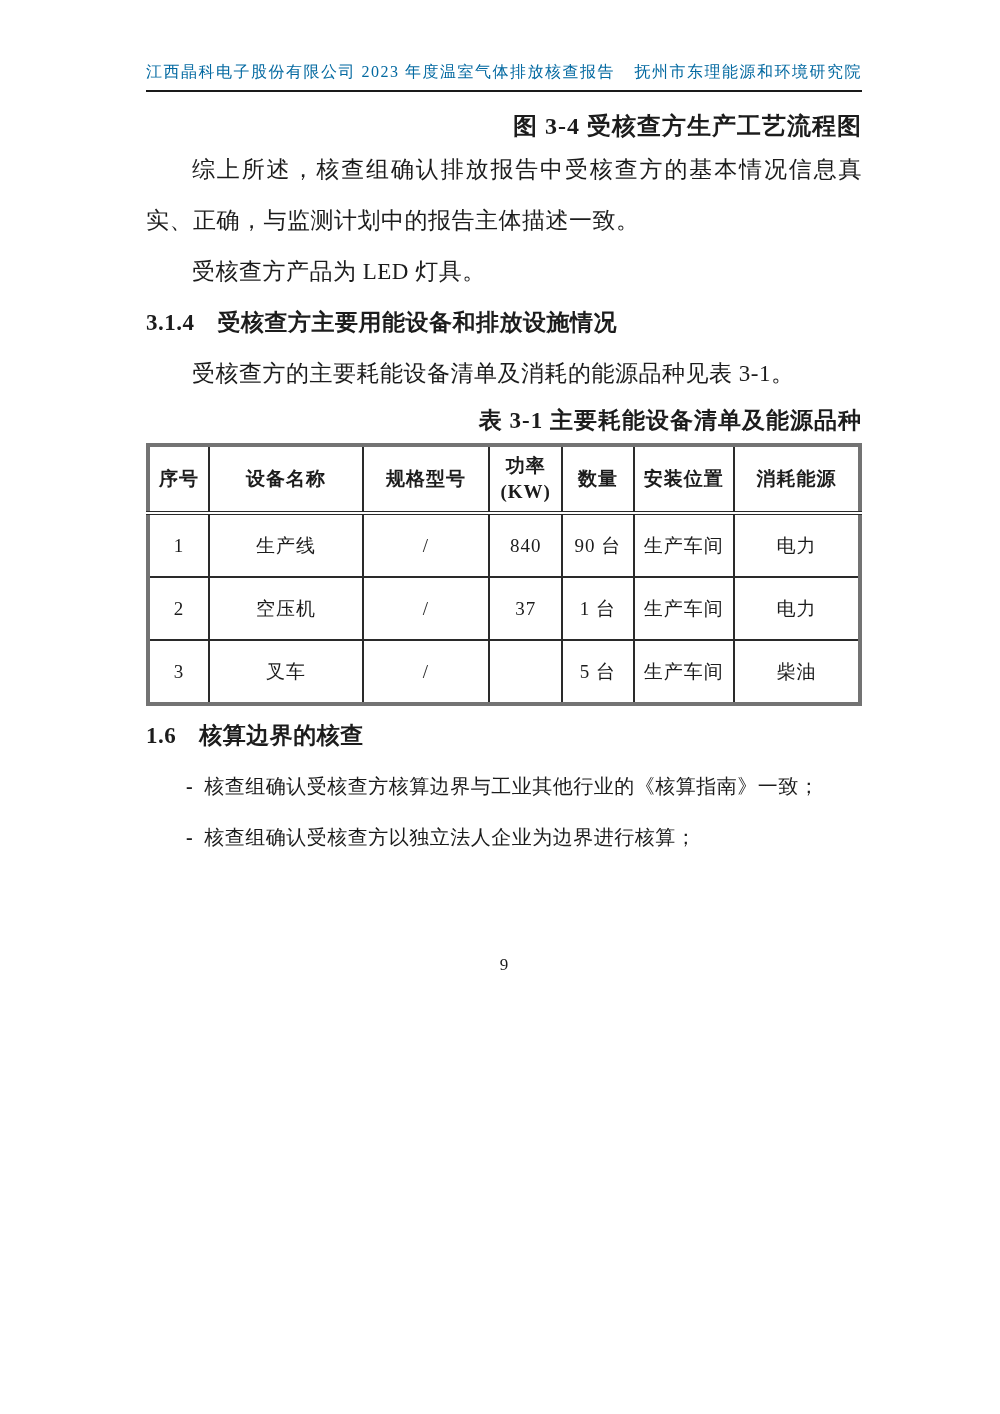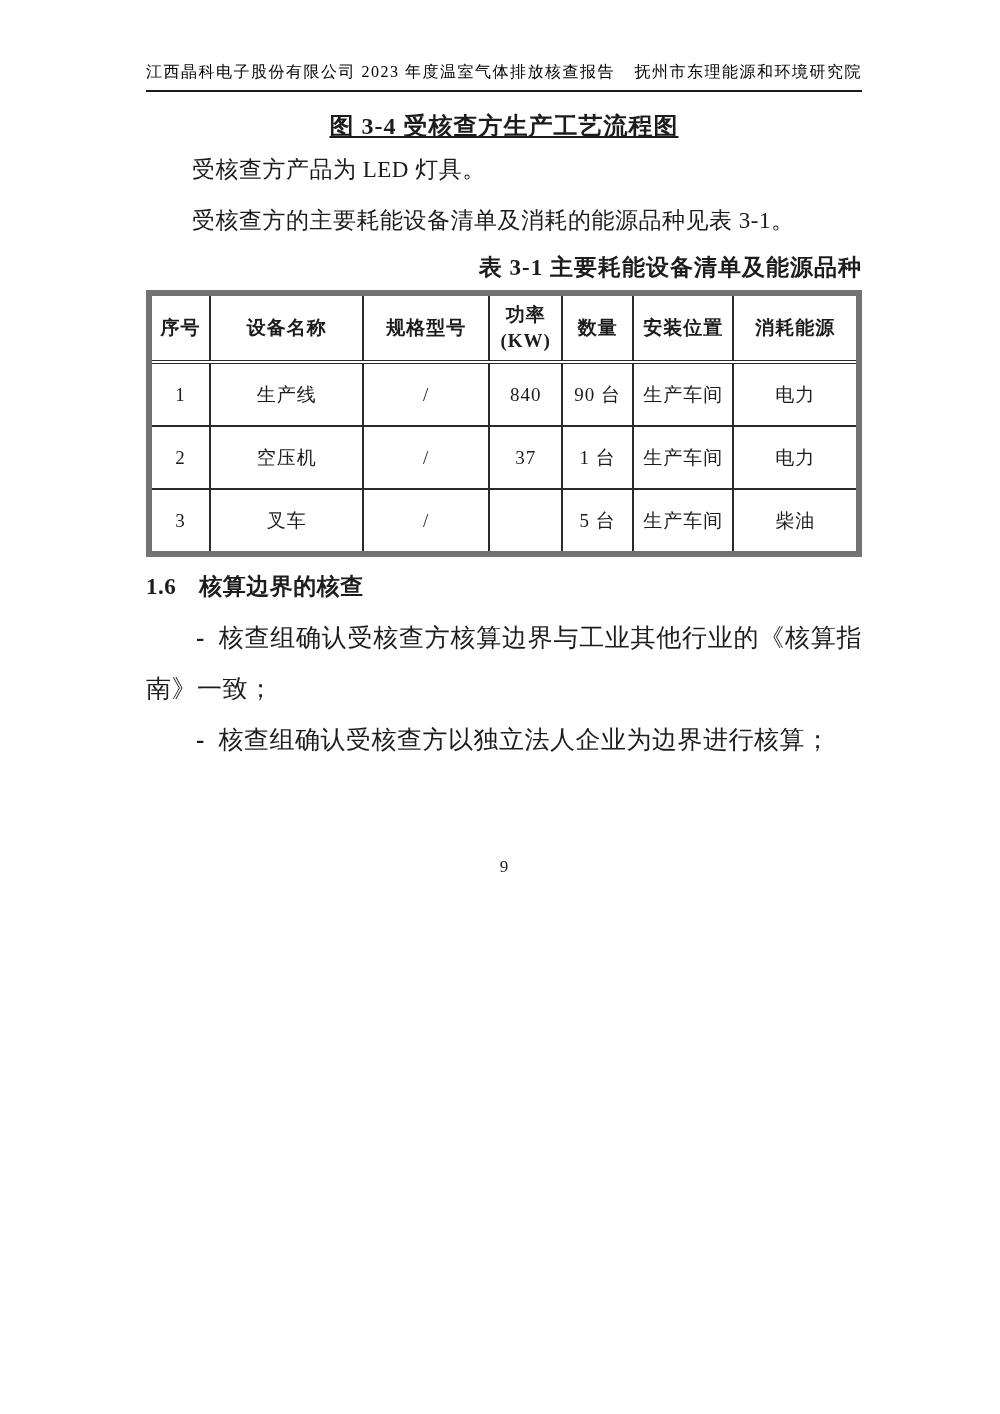--- a/index.html
+++ b/index.html
@@ -16,33 +16,32 @@
 
   .page-header {
     display:flex;
     justify-content:space-between;
     align-items:flex-start;
     padding-top:62px;
     padding-bottom:7px;
     border-bottom:2px solid #1a1a1a;
     font-size:16px;
     letter-spacing:1.5px;
-    color:#000000;
+    color:#0369a1;
   }
   .page-header .hdr-left { text-align:left; }
   .page-header .hdr-right { text-align:right; }
 
   .figure-caption {
     margin-top:16px;
-    text-align:center;
+    text-align:right;
     font-weight:700;
     font-size:24px;
     line-height:36px;
     letter-spacing:1px;
-    text-decoration:underline;
   }
 
   .para {
     margin:0;
     font-size:23px;
     line-height:51px;
     text-align:justify;
     text-indent:2em;
     letter-spacing:0.5px;
   }
@@ -65,21 +64,21 @@
     text-align:right;
     font-weight:700;
     font-size:23px;
     line-height:44px;
     letter-spacing:1px;
   }
 
   table.equip {
     width:100%;
     border-collapse:collapse;
-    border:6px solid #737373;
+    border:4px solid #737373;
     table-layout:fixed;
     font-family:Liberation Serif, serif;
   }
   table.equip th, table.equip td {
     border:2px solid #2a2a2a;
     text-align:center;
     vertical-align:middle;
     letter-spacing:1px;
     padding:0 2px;
   }
@@ -94,21 +93,21 @@
     font-size:19px;
     font-weight:400;
     height:61px;
   }
   table.equip thead th { border-bottom:4px double #2a2a2a; }
 
   .after-table { margin-top:6px; }
 
   .bullet-para {
     margin:0;
-    font-size:25px;
+    font-size:20px;
     line-height:51px;
     text-align:justify;
     text-indent:2em;
     letter-spacing:0.5px;
   }
   .dash { font-weight:700; padding-right:0.55em; }
 
   .page-footer {
     margin-top:90px;
     text-align:center;
@@ -123,23 +122,25 @@
 <div class="page">
   <div class="content">
 
     <div class="page-header">
       <span class="hdr-left">江西晶科电子股份有限公司 2023 年度温室气体排放核查报告</span>
       <span class="hdr-right">抚州市东理能源和环境研究院</span>
     </div>
 
     <div class="figure-caption">图 3-4 受核查方生产工艺流程图</div>
 
+    <p class="para">综上所述，核查组确认排放报告中受核查方的基本情况信息真实、正确，与监测计划中的报告主体描述一致。</p>
 
     <p class="para">受核查方产品为 LED 灯具。</p>
 
+    <h3 class="section-heading"><span class="sec-num">3.1.4</span><span>受核查方主要用能设备和排放设施情况</span></h3>
 
     <p class="para">受核查方的主要耗能设备清单及消耗的能源品种见表 3-1。</p>
 
     <div class="table-caption">表 3-1 主要耗能设备清单及能源品种</div>
 
     <table class="equip">
       <colgroup>
         <col style="width:8.6%">
         <col style="width:21.6%">
         <col style="width:17.7%">

